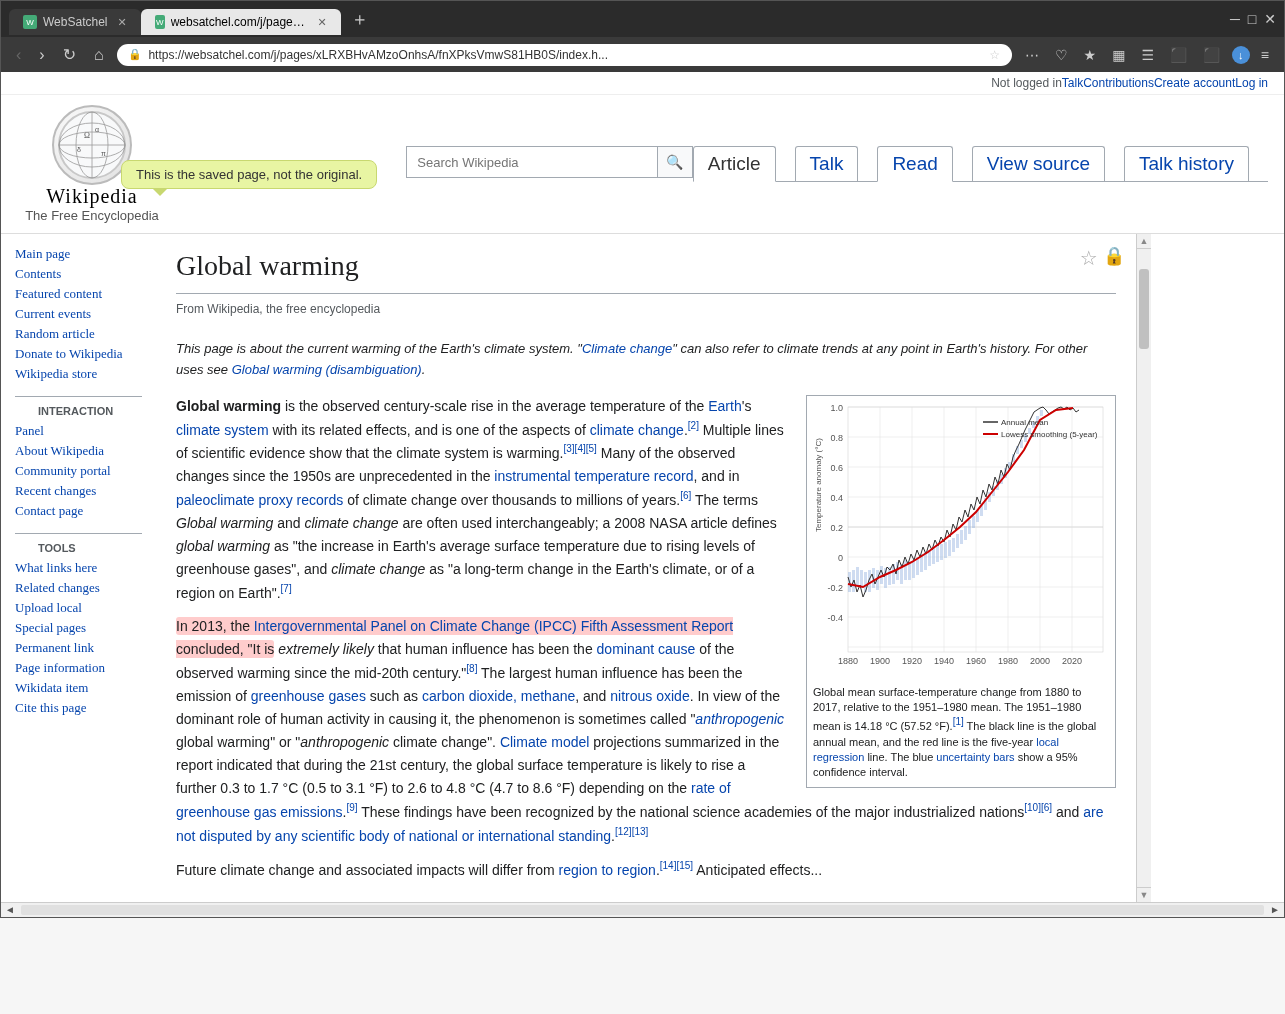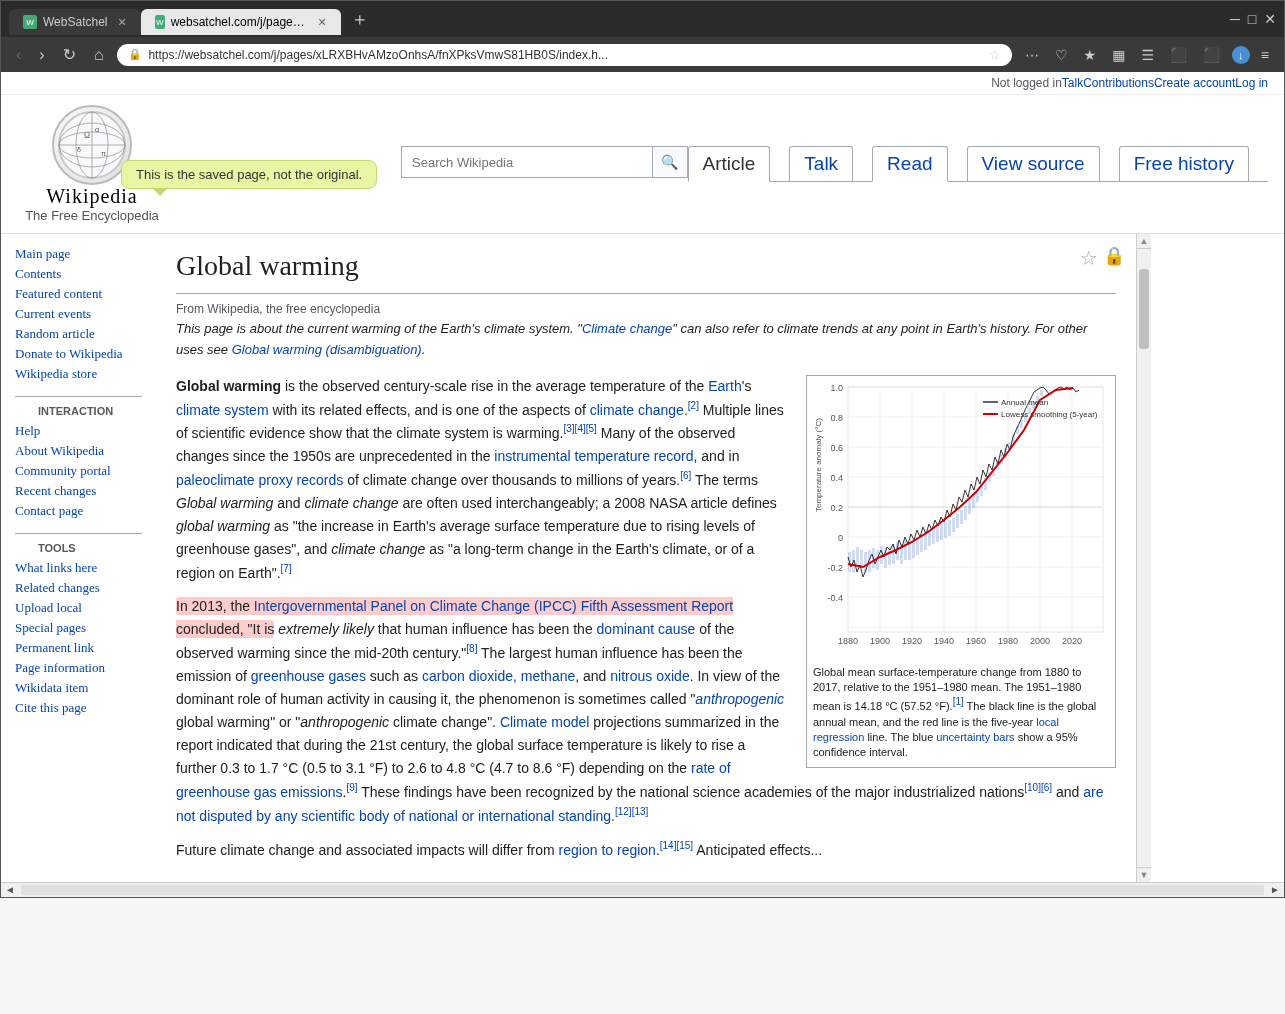--- a/index.html
+++ b/index.html
@@ -66,21 +66,21 @@
     
     .wiki-sidebar { width: 155px; padding: 10px 14px; font-size: 13px; flex-shrink: 0; }
     .sidebar-section { margin-bottom: 12px; }
     .sidebar-heading { font-size: 11px; font-weight: bold; color: #54595d; text-transform: uppercase; margin-bottom: 4px; padding-left: 23px; }
     .sidebar-item { display: block; color: #0645ad; text-decoration: none; padding: 2px 0; font-size: 13px; font-family: Liberation Serif, serif; }
     .sidebar-divider { border: none; border-top: 1px solid #a2a9b1; margin: 8px 0; }
 
     
     .wiki-article { flex: 1; padding: 10px 20px; max-width: 980px; font-size: 14px; line-height: 1.6; color: #202122; }
     .article-title { font-family: 'Linux Libertine', Georgia, serif; font-size: 28px; font-weight: normal; border-bottom: 1px solid #a2a9b1; margin-bottom: 6px; padding-bottom: 4px; }
-    .article-from { font-size: 12px; color: #54595d; margin-bottom: 0; }
+    .article-from { font-size: 12px; color: #54595d; margin-bottom: 20px; }
     .article-notice { font-style: italic; font-size: 13px; margin-bottom: 14px; }
     .article-notice a { color: #0645ad; }
 
     .article-body { font-size: 14px; line-height: 1.65; }
     .article-body p { margin-bottom: 10px; }
     .article-body a { color: #0645ad; text-decoration: none; }
 
     .article-actions { position: absolute; right: 20px; top: 195px; display: flex; gap: 6px; }
     .article-actions span { font-size: 18px; cursor: pointer; color: #888; }
 
@@ -198,41 +198,41 @@
             <input type="text" class="wiki-search-input" style="border: none; outline: none; padding: 5px 10px; font-size: 13px; width: 250px;" placeholder="Search Wikipedia">
             <button class="wiki-search-btn">🔍</button>
           </div>
         </div>
         <div style="display:flex;border-bottom:1px solid #a2a9b1;">
           <a class="wiki-tab active">Article</a>
           <a class="wiki-tab">Talk</a>
           <div style="flex:1;"></div>
           <a class="wiki-tab" style="color:#0645ad;border-bottom:1px solid white;margin-bottom:-1px;">Read</a>
           <a class="wiki-tab">View source</a>
-          <a class="wiki-tab">Free history</a>
+          <a class="wiki-tab">Talk history</a>
         </div>
       </div>
     </div>
 
     <div class="wiki-content-wrap">
 
       <div class="wiki-sidebar">
         <div class="sidebar-section">
           <a class="sidebar-item">Main page</a>
           <a class="sidebar-item">Contents</a>
           <a class="sidebar-item">Featured content</a>
           <a class="sidebar-item">Current events</a>
           <a class="sidebar-item">Random article</a>
           <a class="sidebar-item">Donate to Wikipedia</a>
           <a class="sidebar-item">Wikipedia store</a>
         </div>
         <hr class="sidebar-divider">
         <div class="sidebar-section">
           <div class="sidebar-heading">Interaction</div>
-          <a class="sidebar-item">Help</a>
+          <a class="sidebar-item">Panel</a>
           <a class="sidebar-item">About Wikipedia</a>
           <a class="sidebar-item">Community portal</a>
           <a class="sidebar-item">Recent changes</a>
           <a class="sidebar-item">Contact page</a>
         </div>
         <hr class="sidebar-divider">
         <div class="sidebar-section">
           <div class="sidebar-heading">Tools</div>
           <a class="sidebar-item">What links here</a>
           <a class="sidebar-item">Related changes</a>

